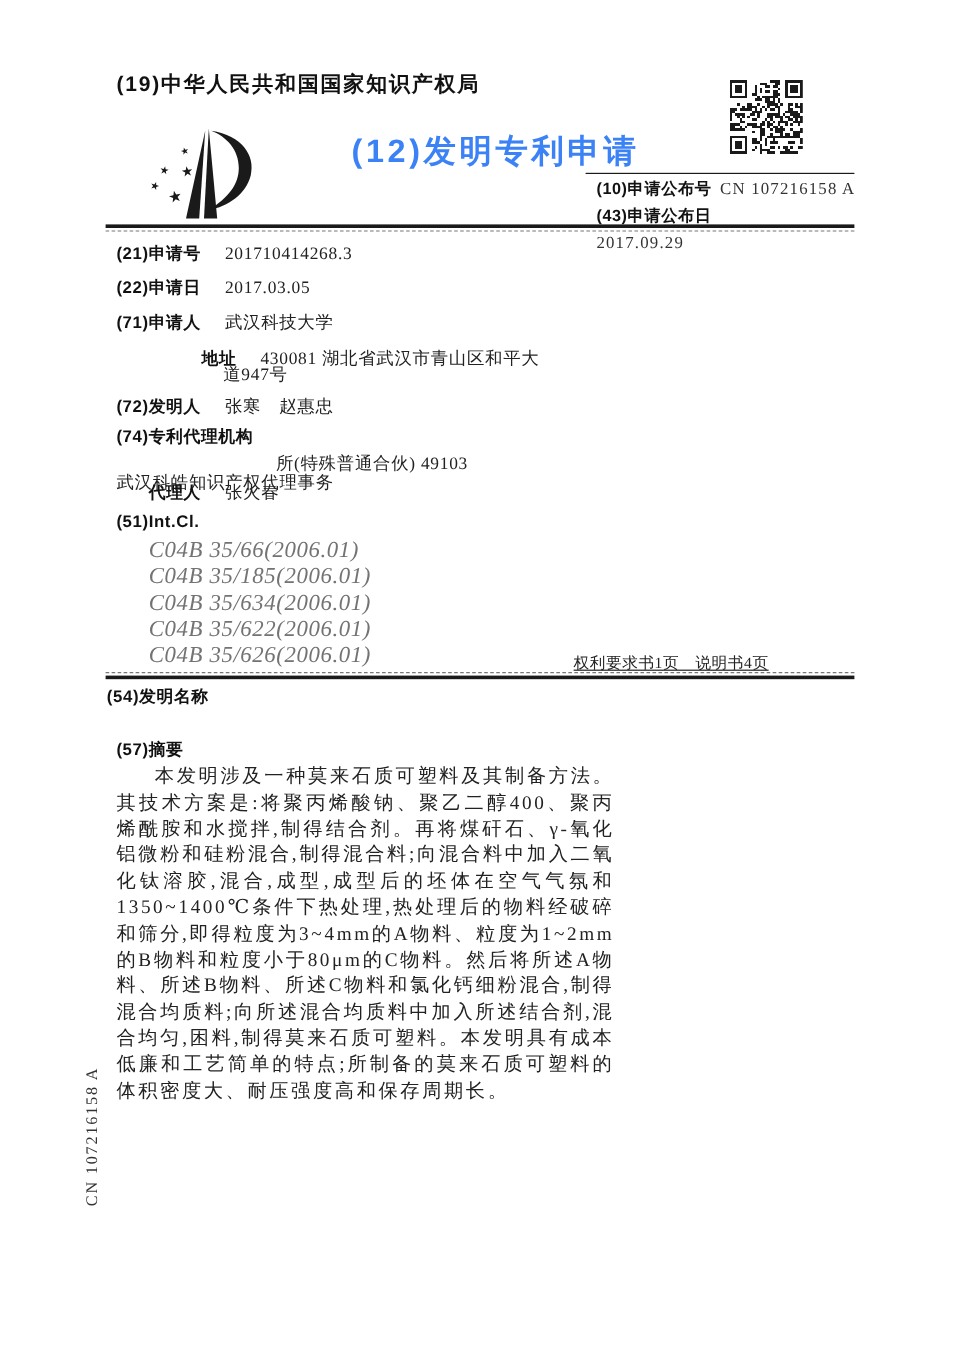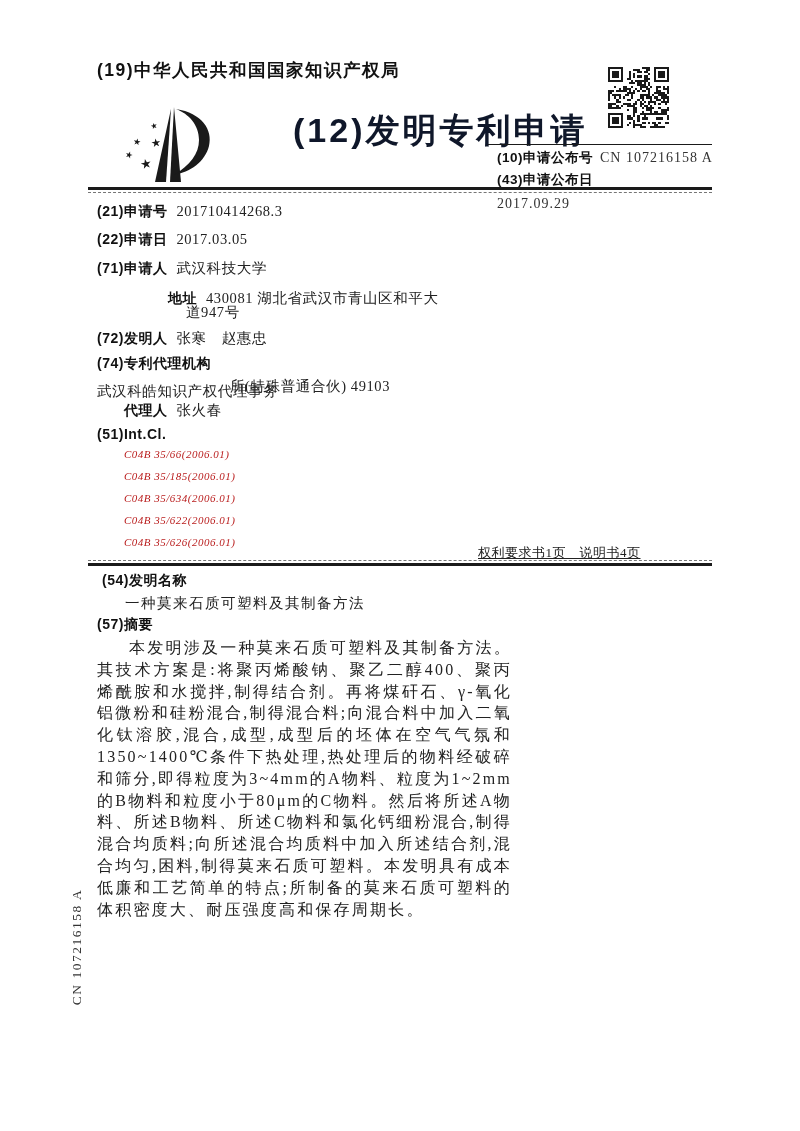--- a/index.html
+++ b/index.html
@@ -30,37 +30,37 @@
     font-family: "Liberation Sans", "DejaVu Sans", sans-serif;
     font-weight: bold;
     font-size: 17.5px;
     letter-spacing: 1.5px;
     color: #111;
   }
   .doc-title {
     left: 293px; top: 108px;
     font-family: "Liberation Sans", "DejaVu Sans", sans-serif;
     font-weight: bold;
-    font-size: 34px;
+    font-size: 27px;
     letter-spacing: 3px;
-    color: #0f172a;
+    color: #3b82f6;
   }
   .pub-row { display: flex; align-items: baseline; gap: 7px; }
   .pub-row .lbl { font-size: 13.5px; letter-spacing: 0.5px; }
   .pub-row .val { font-size: 14px; letter-spacing: 1px; color: #333; }
   .rule { background: #1a1a1a; }
   .dashed-rule { border-top: 1px dashed #777; height: 0; }
-  .bib-row { display: flex; align-items: baseline; gap: 9px; font-size: 14px; }
+  .bib-row { display: flex; align-items: baseline; gap: 20px; font-size: 14px; }
   .bib-row .lbl { font-size: 14px; letter-spacing: 0.5px; }
   .bib-row .val { font-size: 14.5px; }
   .intcl-item {
-    font-size: 11px;
+    font-size: 19px;
     font-style: italic;
     letter-spacing: 0.5px;
-    color: #b91c1c;
+    color: #737373;
   }
   .pages-info {
     left: 478px; top: 544px;
     width: 156px;
     font-size: 13px;
     letter-spacing: 0.5px;
     color: #222;
     text-align: right;
     white-space: nowrap;
     text-decoration: underline;
@@ -480,20 +480,19 @@
   <div class="abs intcl-item" style="left:124px; top:470px;">C04B 35/185(2006.01)</div>
   <div class="abs intcl-item" style="left:124px; top:492px;">C04B 35/634(2006.01)</div>
   <div class="abs intcl-item" style="left:124px; top:514px;">C04B 35/622(2006.01)</div>
   <div class="abs intcl-item" style="left:124px; top:536px;">C04B 35/626(2006.01)</div>
 
   <div class="abs pages-info">权利要求书1页　说明书4页</div>
 
   <div class="abs dashed-rule" style="left:88px; top:560px; width:624px;"></div>
   <div class="abs rule" style="left:88px; top:563px; width:624px; height:2.5px;"></div>
 
-  <div class="abs lbl sec-label" style="left:102px; top:572px;">(54)发明名称</div>
-  <div class="abs invention-title">一种莫来石质可塑料及其制备方法</div>
+  <div class="abs lbl sec-label" style="left:89px; top:572px;">(54)发明名称</div>
   <div class="abs lbl sec-label" style="left:97px; top:616px;">(57)摘要</div>
   <div class="abs abstract">本发明涉及一种莫来石质可塑料及其制备方法。其技术方案是:将聚丙烯酸钠、聚乙二醇400、聚丙烯酰胺和水搅拌,制得结合剂。再将煤矸石、γ-氧化铝微粉和硅粉混合,制得混合料;向混合料中加入二氧化钛溶胶,混合,成型,成型后的坯体在空气气氛和1350~1400℃条件下热处理,热处理后的物料经破碎和筛分,即得粒度为3~4mm的A物料、粒度为1~2mm的B物料和粒度小于80μm的C物料。然后将所述A物料、所述B物料、所述C物料和氯化钙细粉混合,制得混合均质料;向所述混合均质料中加入所述结合剂,混合均匀,困料,制得莫来石质可塑料。本发明具有成本低廉和工艺简单的特点;所制备的莫来石质可塑料的体积密度大、耐压强度高和保存周期长。</div>
 
   <div class="abs side-number">CN 107216158 A</div>
 
 </div>
 
 </body></html>

